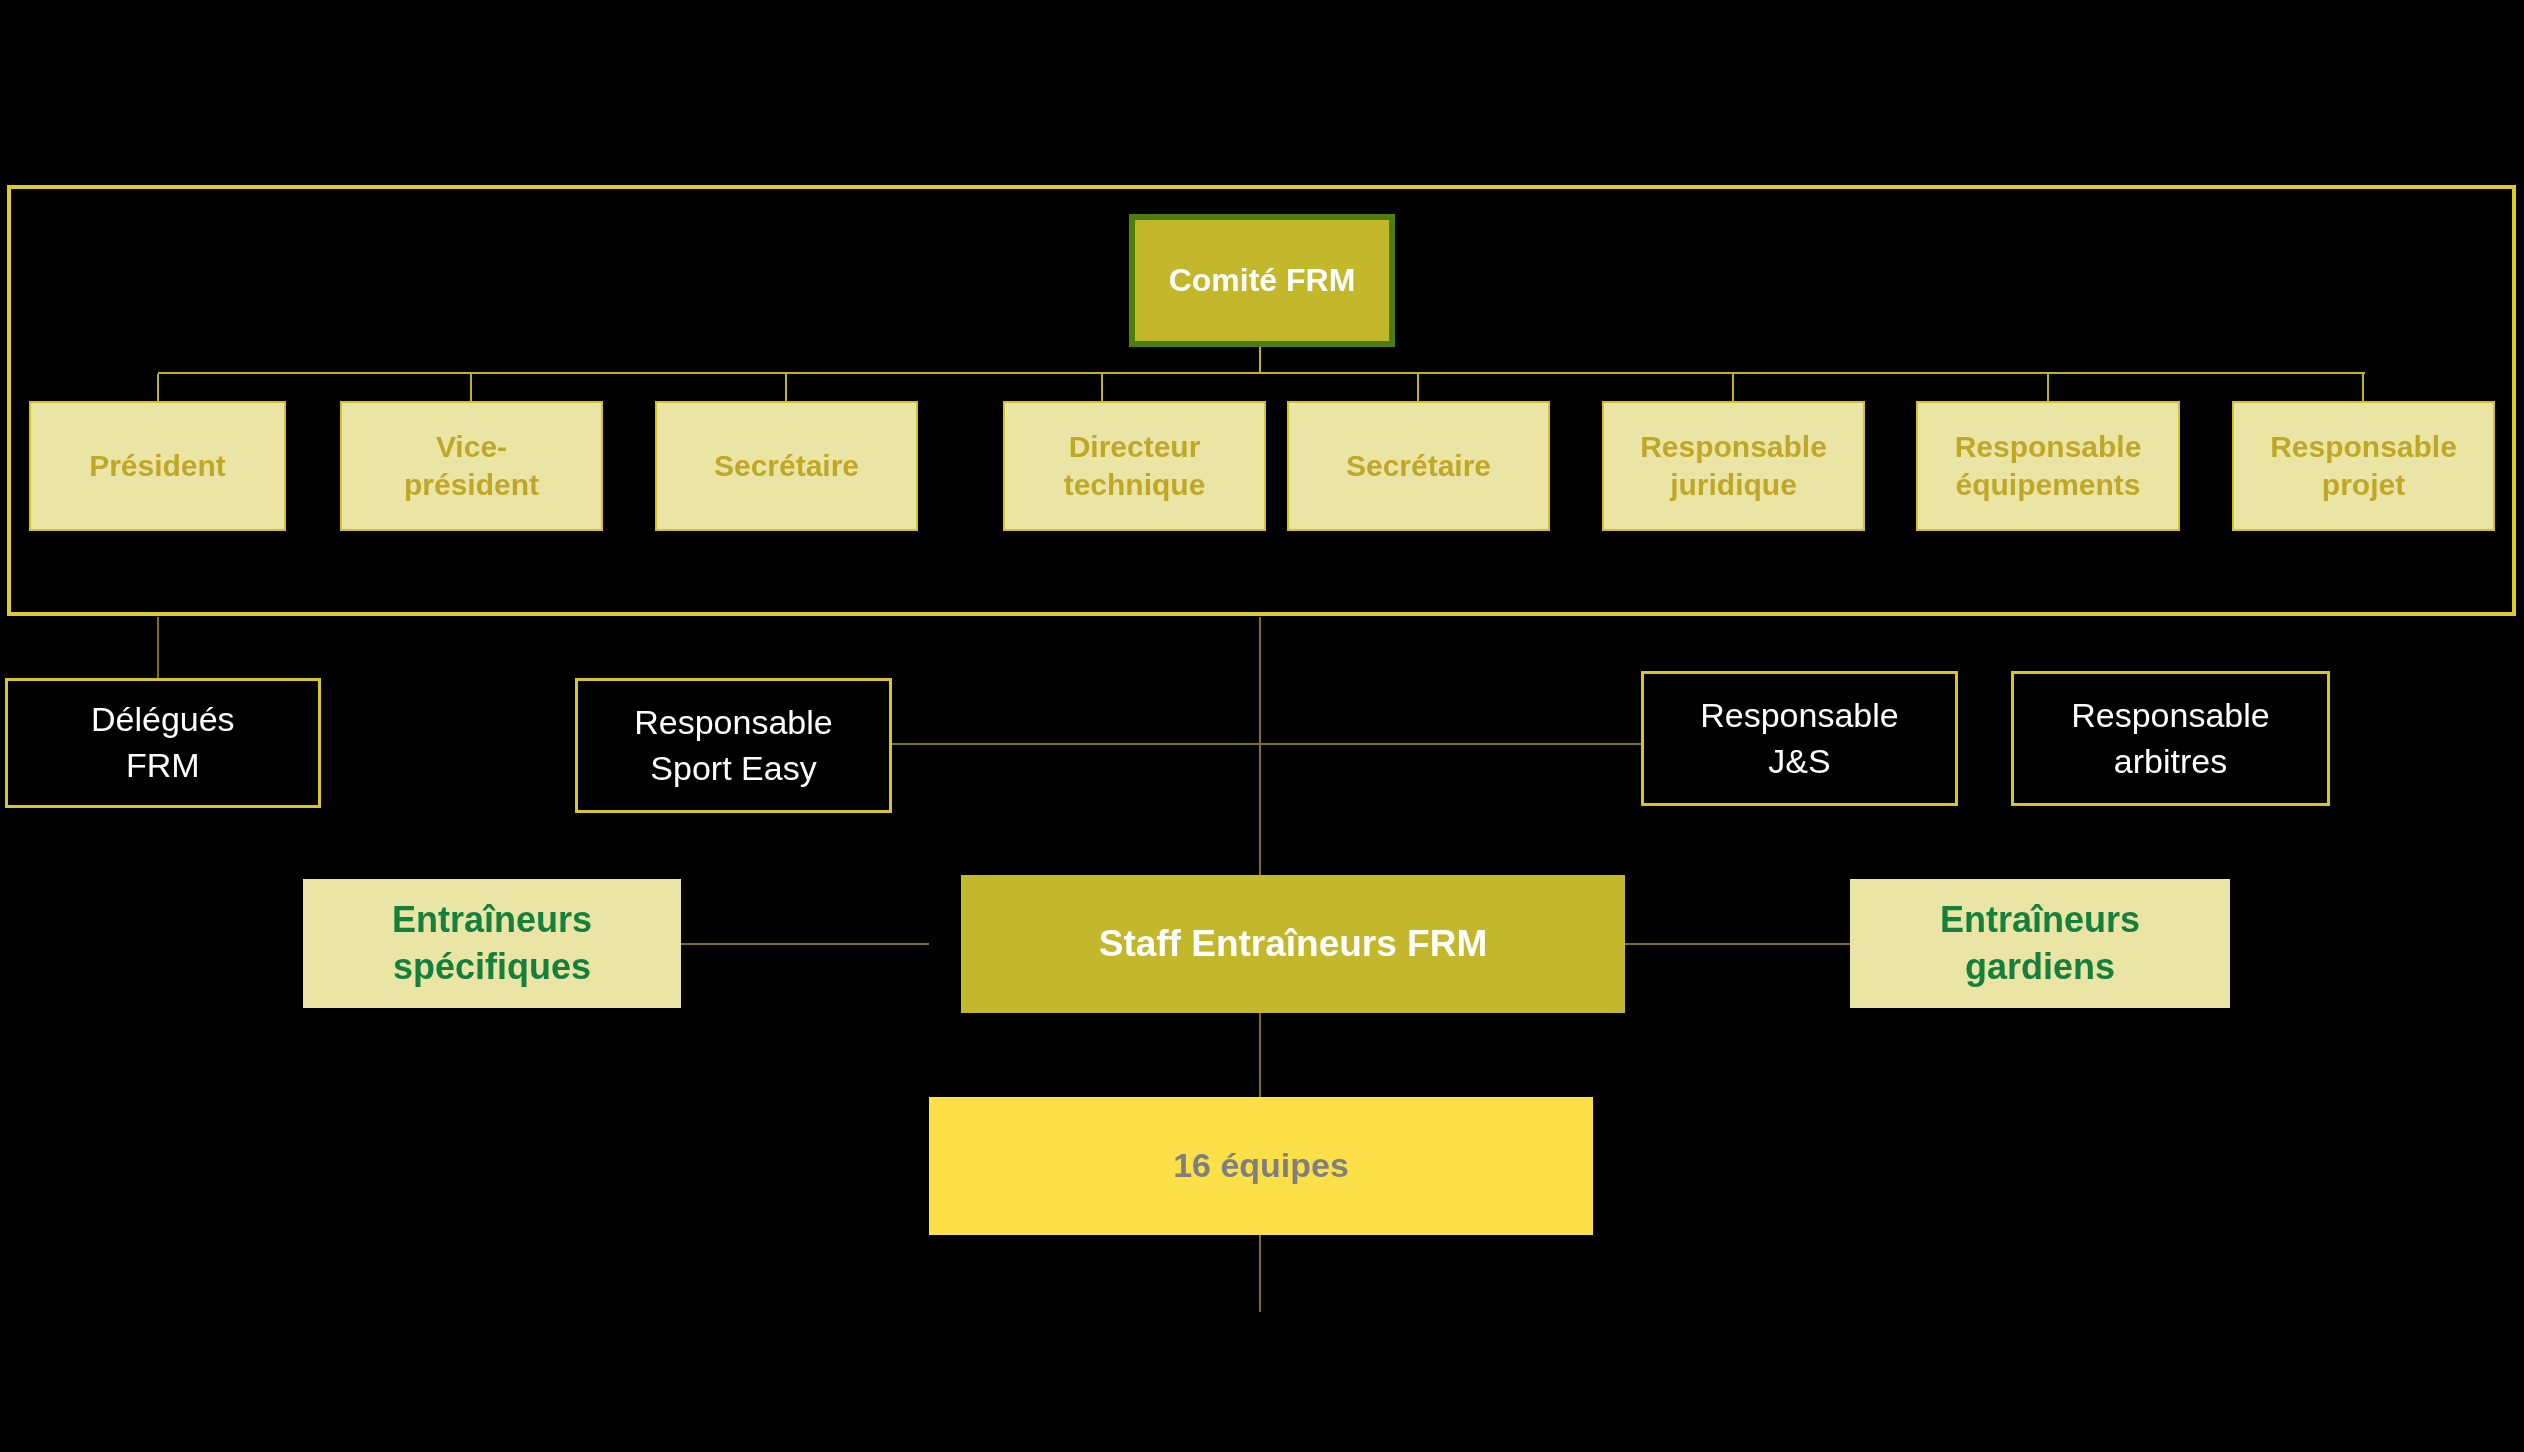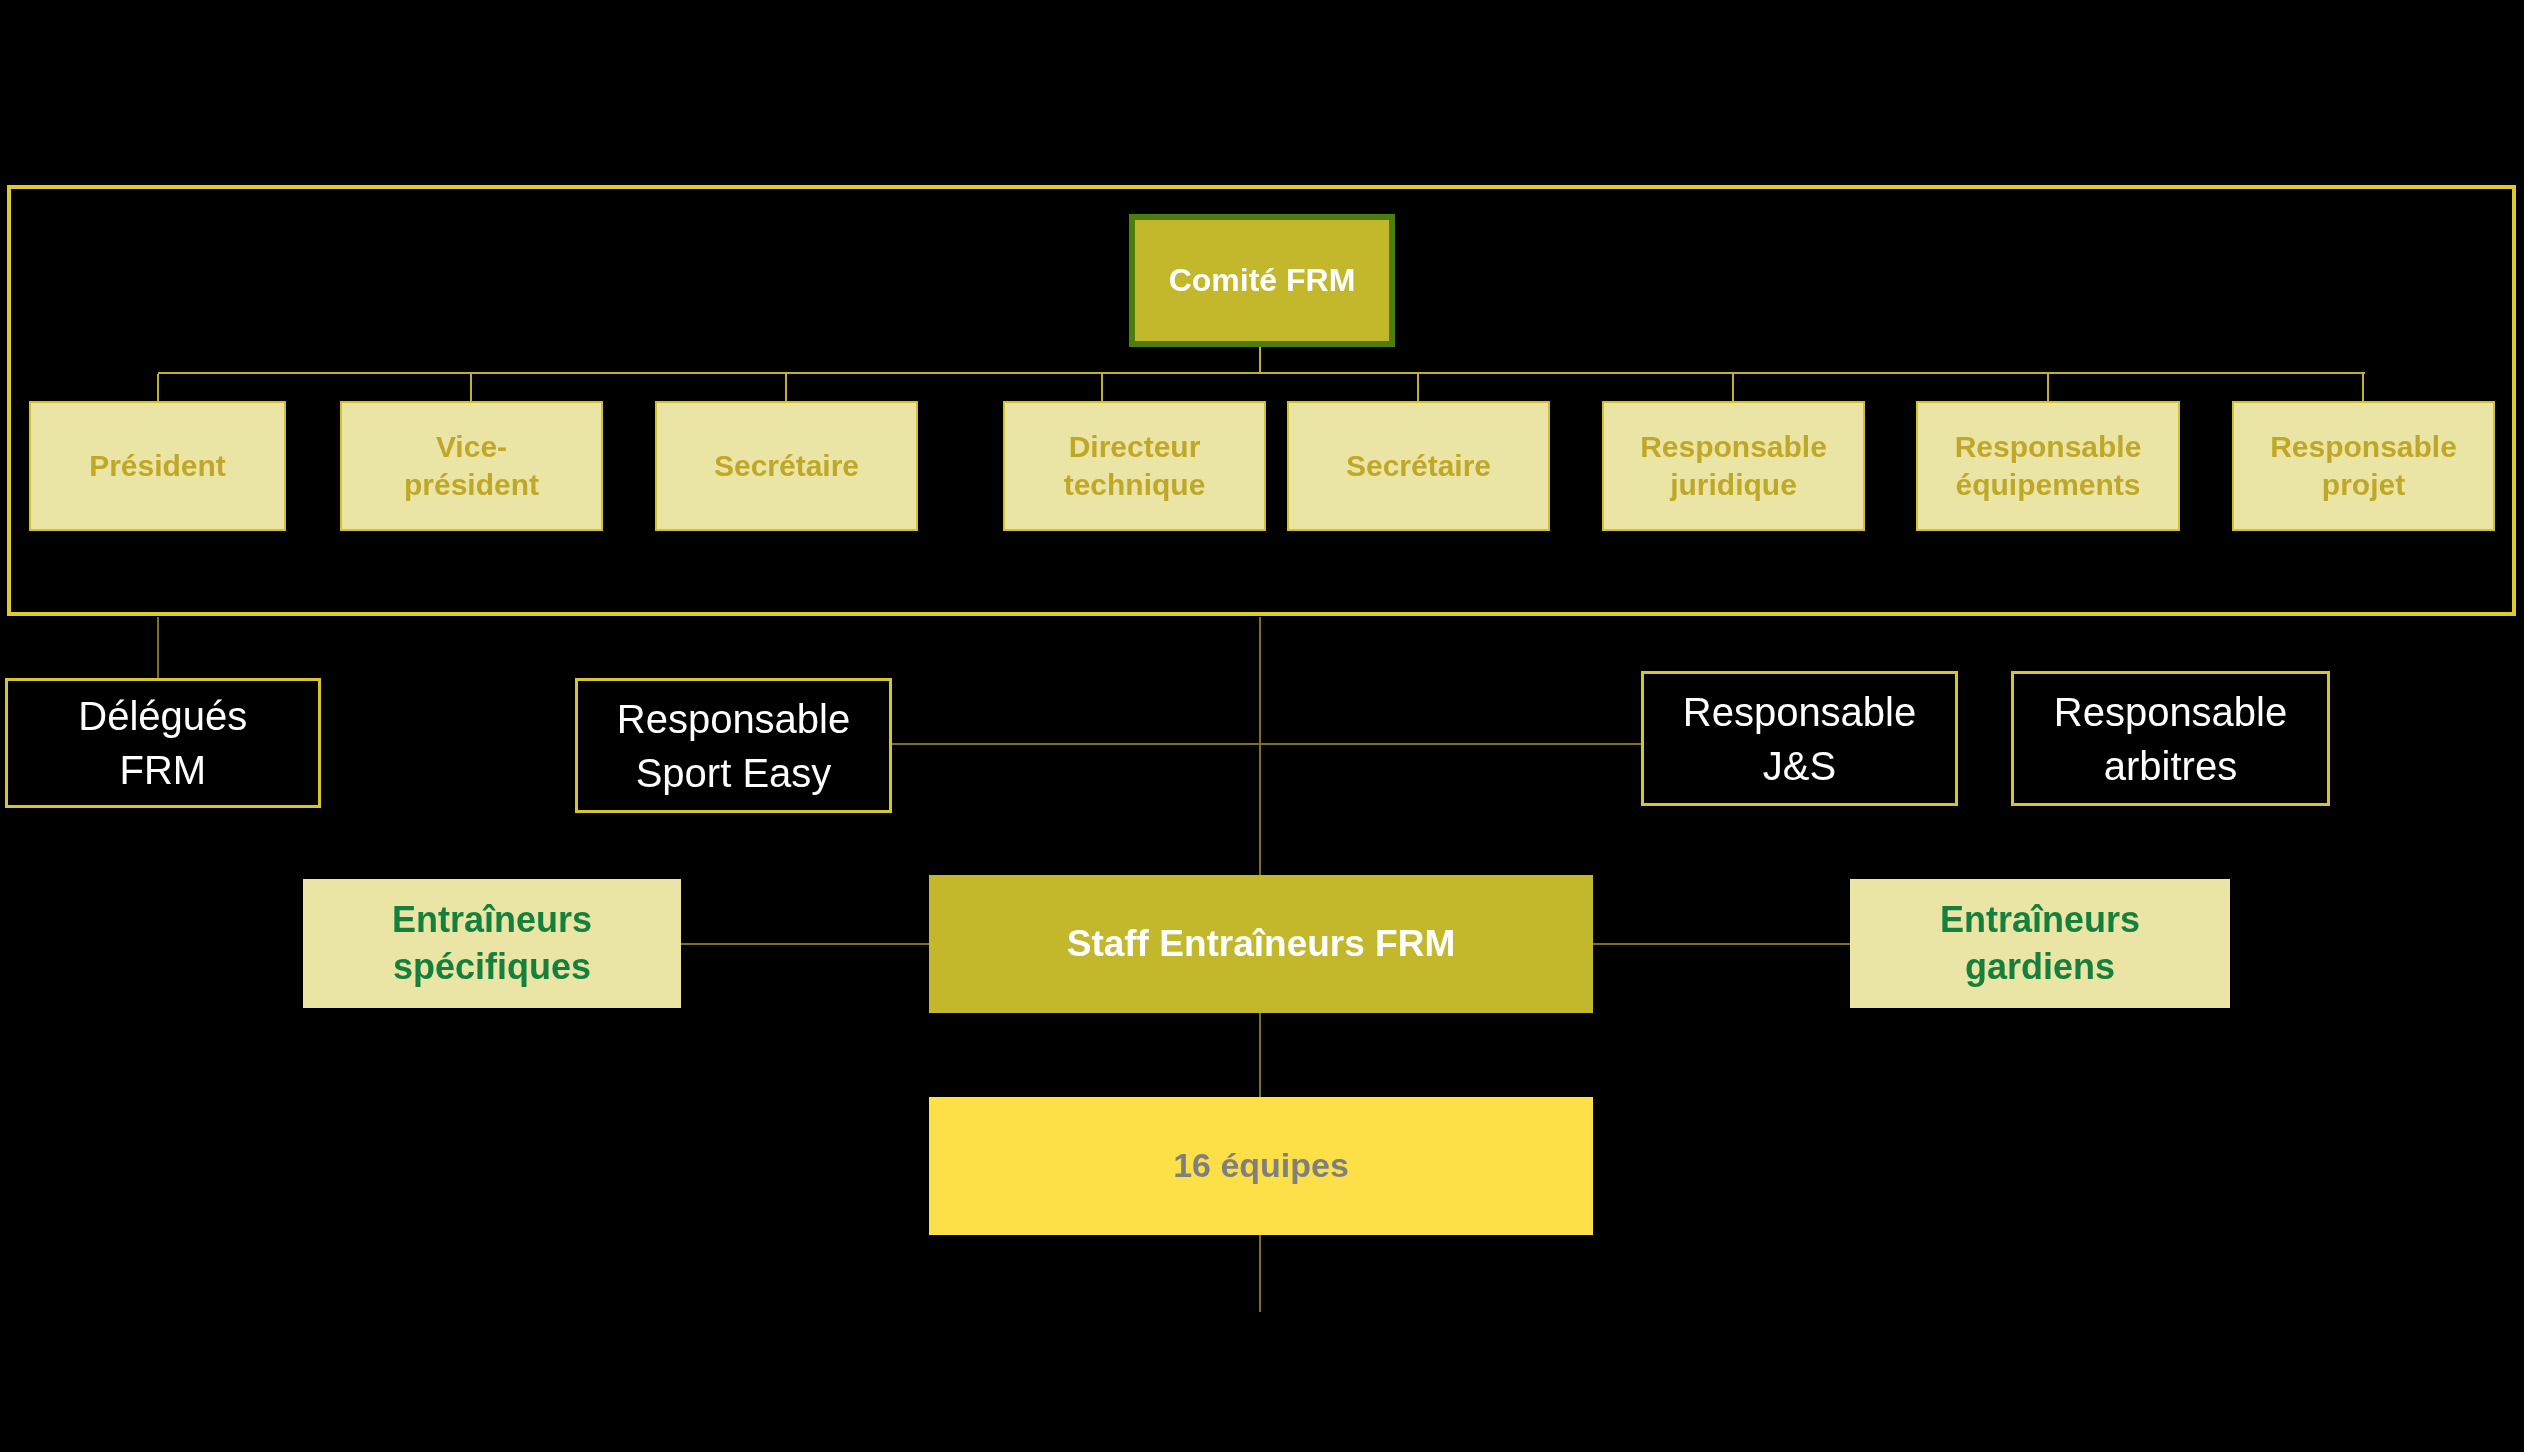--- a/index.html
+++ b/index.html
@@ -39,37 +39,38 @@
     color: #bfa828;
     font-weight: bold;
     border: 2.4px solid #d2c12b;
     font-size: 30px;
   }
   .outline {
     background: #000000;
     color: #ffffff;
     border: 3.6px solid #d6c62c;
     font-weight: 400;
-    font-size: 40px;
+    font-size: 34px;
     line-height: 1.35;
   }
   .pale-white {
     background: #ebe5a5;
     color: #15803d;
     font-weight: bold;
     font-size: 36px;
   }
   .equipes {
     background: #fde047;
     color: #7f7f7f;
     font-weight: bold;
     font-size: 34px;
   }
   .big-label {
     font-size: 37px;
+    margin-left: 32px;
   }
   .frame {
     position: absolute;
     left: 6.6px;
     top: 185px;
     width: 2509px;
     height: 431px;
     border: 4.8px solid #ddcb2e;
     box-sizing: border-box;
     background: transparent;

